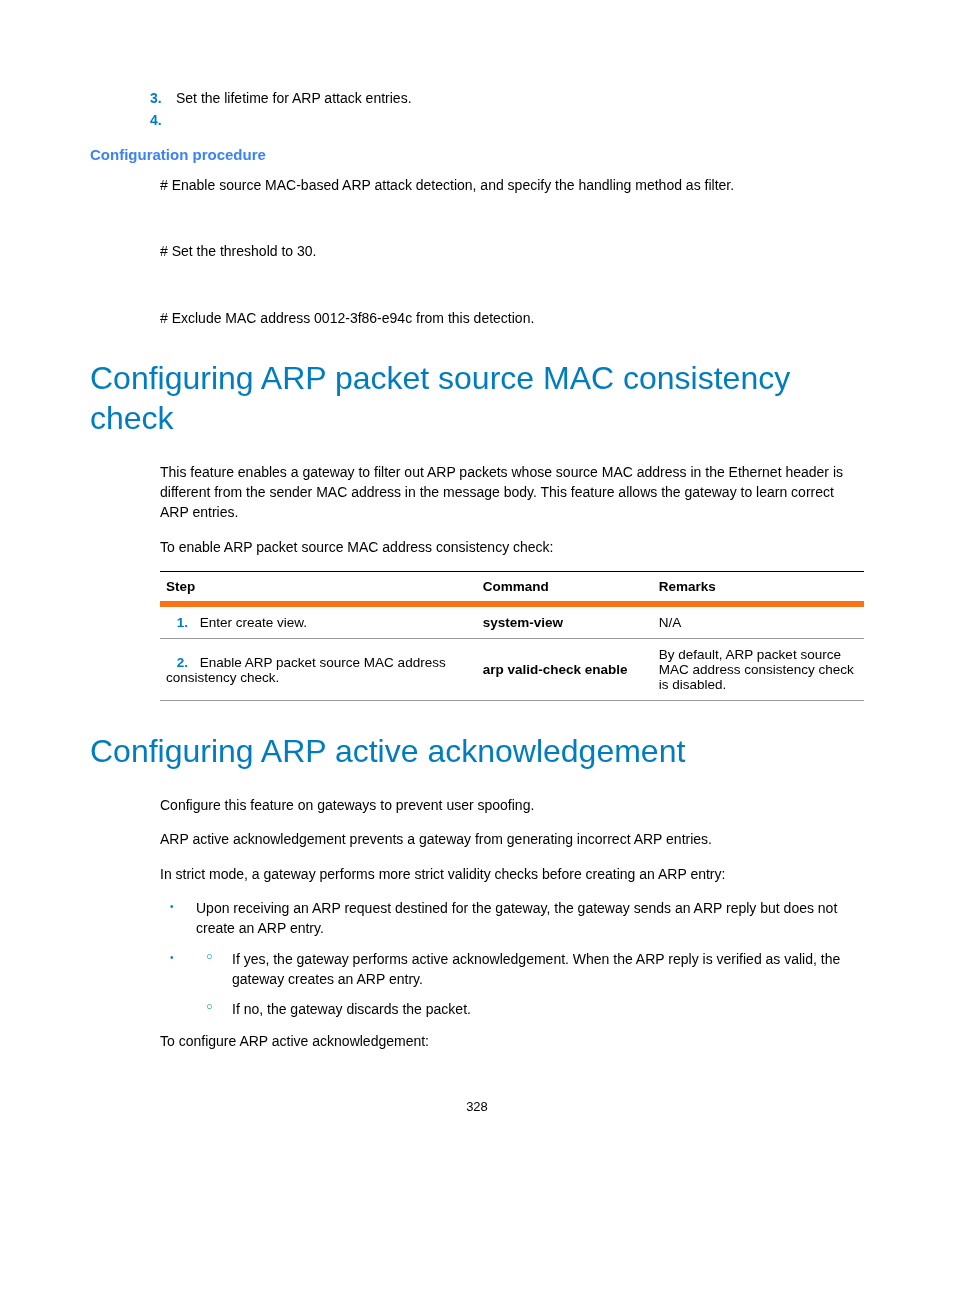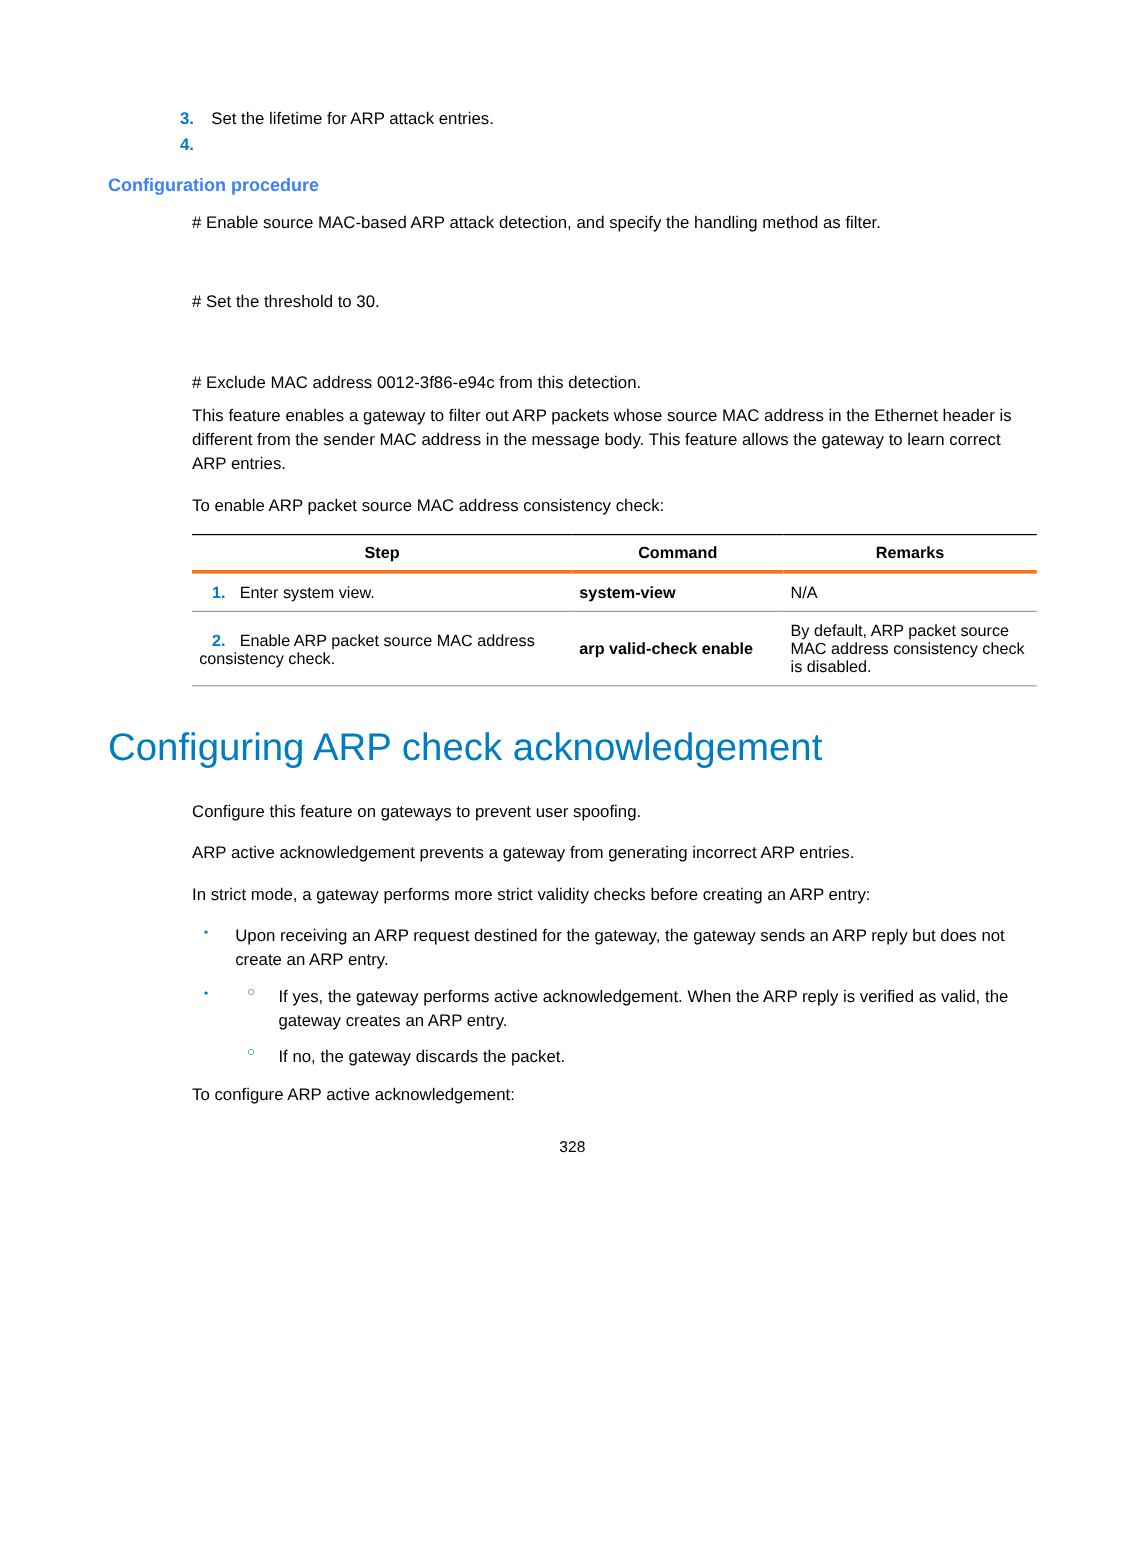--- a/index.html
+++ b/index.html
@@ -65,23 +65,23 @@
   .section-body {
     padding-left: 70px;
   }
   table {
     width: 100%;
     border-collapse: collapse;
     font-size: 13.5px;
     margin-top: 6px;
   }
   table thead th {
-    text-align: center;
+    text-align: left;
     border-top: 1.4px solid #000;
-    border-bottom: 3px solid #f97316;
+    border-bottom: 6px solid #f97316;
     padding: 7px 6px;
     font-weight: bold;
   }
   table tbody td {
     border-bottom: 1px solid #999;
     padding: 8px 6px;
     vertical-align: middle;
   }
   .step-num {
     color: #007cc0;
@@ -130,21 +130,21 @@
     content: "○";
     position: absolute;
     left: 10px;
     top: 0;
     color: #007cc0;
     font-size: 11px;
   }
   .page-num {
     text-align: center;
     font-size: 13px;
-    margin-top: 25px;
+    margin-top: 47px;
   }
 </style>
 </head>
 <body>
 
 <div class="page">
 
   <ol class="ol-continue">
     <li>
       <span class="ol-num">3.</span>
@@ -156,55 +156,56 @@
   </ol>
 
   <div class="h4">Configuration procedure</div>
 
   <div class="indent-block">
     <p class="para"># Enable source MAC-based ARP attack detection, and specify the handling method as filter.</p>
     <p class="para"># Set the threshold to 30.</p>
     <p class="para" style="margin-bottom:8px"># Exclude MAC address 0012-3f86-e94c from this detection.</p>
   </div>
 
+  <h1>Configuring ARP packet source MAC consistency check</h1>
 
   <div class="section-body">
     <p class="para-tight">This feature enables a gateway to filter out ARP packets whose source MAC address in the Ethernet header is different from the sender MAC address in the message body. This feature allows the gateway to learn correct ARP entries.</p>
     <p class="para-tight">To enable ARP packet source MAC address consistency check:</p>
 
     <table>
       <thead>
         <tr>
           <th style="width:45%">Step</th>
           <th style="width:25%">Command</th>
           <th style="width:30%">Remarks</th>
         </tr>
       </thead>
       <tbody>
         <tr>
           <td>
             <span class="step-num">1.</span>
-            <span>Enter system view.</span>
+            <span>Enter create view.</span>
           </td>
           <td class="cmd">system-view</td>
           <td>N/A</td>
         </tr>
         <tr>
           <td>
             <span class="step-num">2.</span>
             <span>Enable ARP packet source MAC address consistency check.</span>
           </td>
           <td class="cmd">arp valid-check enable</td>
           <td>By default, ARP packet source MAC address consistency check is disabled.</td>
         </tr>
       </tbody>
     </table>
   </div>
 
-  <h1>Configuring ARP check acknowledgement</h1>
+  <h1>Configuring ARP active acknowledgement</h1>
 
   <div class="section-body">
     <p class="para-tight">Configure this feature on gateways to prevent user spoofing.</p>
     <p class="para-tight">ARP active acknowledgement prevents a gateway from generating incorrect ARP entries.</p>
     <p class="para-tight">In strict mode, a gateway performs more strict validity checks before creating an ARP entry:</p>
 
     <ul class="bullets">
       <li>Upon receiving an ARP request destined for the gateway, the gateway sends an ARP reply but does not create an ARP entry.</li>
       <li>
         <ul class="circles">

